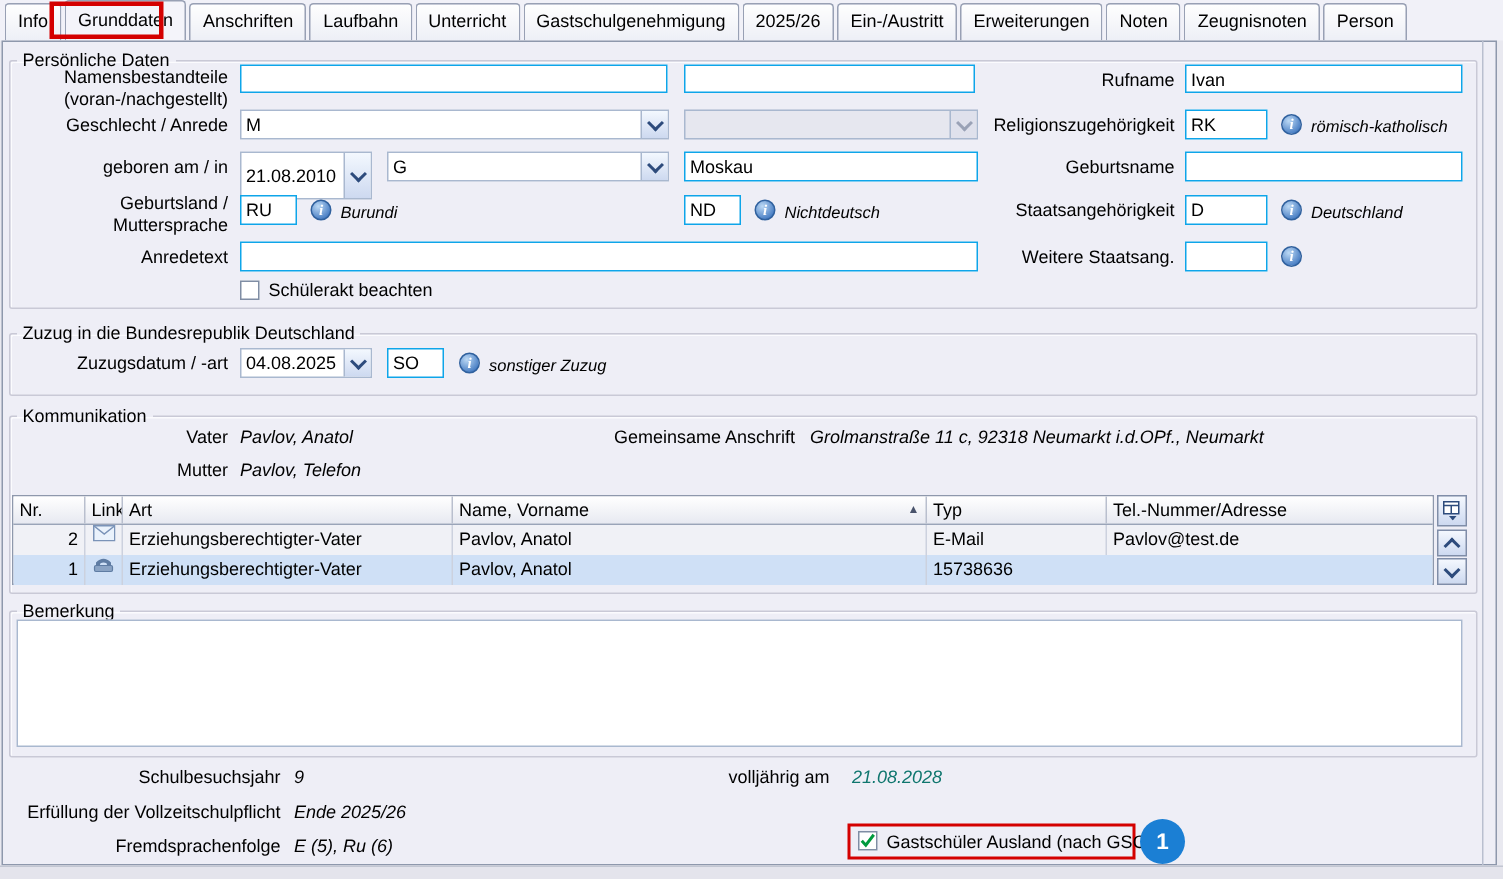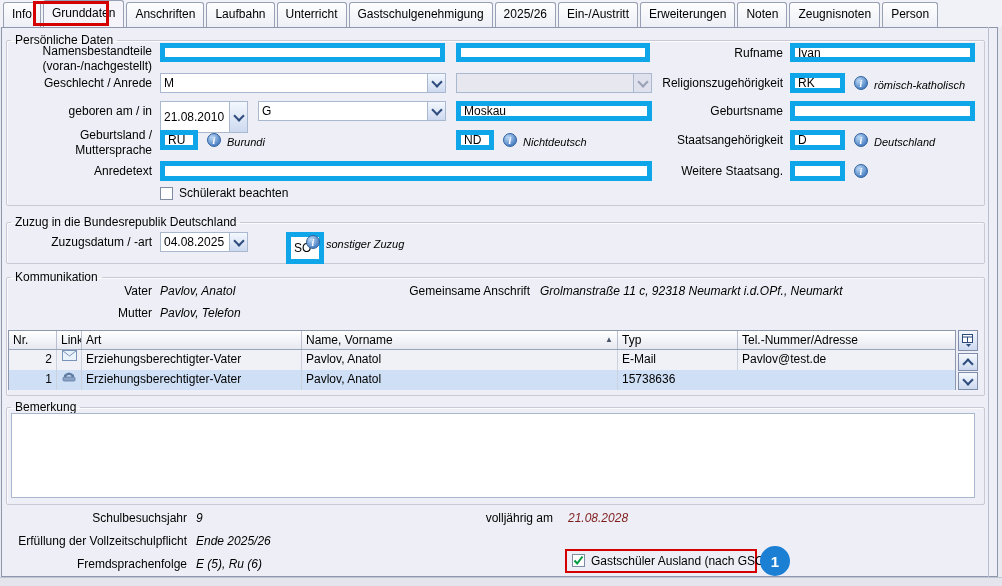--- a/index.html
+++ b/index.html
@@ -20,21 +20,21 @@
 
   
   fieldset{position:absolute;margin:0;padding:0;border:1px solid #c9c9d6;border-radius:2px;
            box-shadow:1px 1px 0 #fbfbfe inset;}
   legend{font-size:12px;padding:0 4px;margin-left:4px;color:#000;}
 
   
   .lbl{position:absolute;text-align:right;line-height:15px;white-space:nowrap;}
   .val-italic{position:absolute;font-style:italic;white-space:nowrap;line-height:15px;}
   .hint{position:absolute;font-style:italic;font-size:11px;white-space:nowrap;line-height:14px;}
-  input.tf{position:absolute;box-sizing:border-box;border:5px solid #0ea5e9;background:#fff;
+  input.tf{position:absolute;box-sizing:border-box;border:1px solid #0ea5e9;background:#fff;
            font-family:"Liberation Sans",sans-serif;font-size:12px;padding:1px 3px;margin:0;color:#000;}
   textarea.ta{position:absolute;box-sizing:border-box;border:1px solid #a9b8cf;background:#fff;resize:none;
            font-family:"Liberation Sans",sans-serif;font-size:12px;padding:2px 3px;}
   .combo{position:absolute;box-sizing:border-box;border:1px solid #a9b8cf;background:#fff;display:flex;}
   .combo input{flex:1;border:none;outline:none;font-family:"Liberation Sans",sans-serif;font-size:12px;
            padding:1px 3px;margin:0;background:transparent;min-width:0;color:#000;}
   .combo .arrow-btn{width:17px;border-left:1px solid #a9b8cf;background:linear-gradient(#f3f8fe,#cdd9f0);
            display:flex;align-items:center;justify-content:center;}
   .combo.disabled{background:#e6e7ef;}
   .combo.disabled .arrow-btn{background:#dfe1ec;}
@@ -65,21 +65,21 @@
   .cell-icon{justify-content:center;padding:0 !important;}
   .sort-arrow{margin-left:auto;font-size:8px;color:#49536b;}
   .tbl-btn{position:absolute;box-sizing:border-box;border:1px solid #7f8da8;
         background:linear-gradient(#f4f8fe,#cdd9f0);display:flex;align-items:center;justify-content:center;}
   .chev-up{width:6px;height:6px;border-left:2px solid #2d4b7c;border-top:2px solid #2d4b7c;
         transform:rotate(45deg);margin-top:3px;}
   .chev-dn{width:6px;height:6px;border-right:2px solid #2d4b7c;border-bottom:2px solid #2d4b7c;
         transform:rotate(45deg);margin-top:-3px;}
 
   
-  .green-val{color:#7f1d1d;}
+  .green-val{color:#0f766e;}
   .annot-box{position:absolute;border:2px solid #d40000;box-sizing:border-box;}
   .badge{position:absolute;width:30px;height:30px;border-radius:50%;background:#1b7fd4;color:#fff;
         font:bold 15px "Liberation Sans",sans-serif;display:flex;align-items:center;justify-content:center;}
   .bottom-strip{position:absolute;left:0;top:577px;width:1002px;height:9px;background:#e4e4ec;border-top:1px solid #c2c6d2;}
 </style>
 </head>
 <body>
 
 <div id="app">
 
@@ -181,21 +181,21 @@
   <fieldset style="left:6px;top:215px;width:977px;height:47px;">
     <legend>Zuzug in die Bundesrepublik Deutschland</legend>
   </fieldset>
   <div class="lbl" style="left:0;width:152px;top:235px;">Zuzugsdatum / -art</div>
   <div class="combo" style="left:160px;top:232px;width:88px;height:20px;">
     <input value="04.08.2025" style="">
     <div class="arrow-btn">
         <span class="chev"></span>
       </div>
   </div>
-  <input class="tf" style="left: 258px; top: 232px; width: 38px; height: 32px; margin-left: 28px;" value="SO">
+  <input class="tf" style="left: 258px; top: 232px; width: 38px; height: 20px;" value="SO">
   <div class="info-icon" style="left:306px;top:235px;">i</div>
   <div class="hint" style="left:326px;top:237px;">sonstiger Zuzug</div>
 
   <fieldset style="left:6px;top:270px;width:977px;height:124px;">
     <legend>Kommunikation</legend>
   </fieldset>
   <div class="lbl" style="left:0;width:152px;top:284px;">Vater</div>
   <div class="val-italic" style="left:160px;top:284px;">Pavlov, Anatol</div>
   <div class="lbl" style="left:330px;width:200px;top:284px;">Gemeinsame Anschrift</div>
   <div class="val-italic" style="left:540px;top:284px;">Grolmanstraße 11 c, 92318 Neumarkt i.d.OPf., Neumarkt</div>

